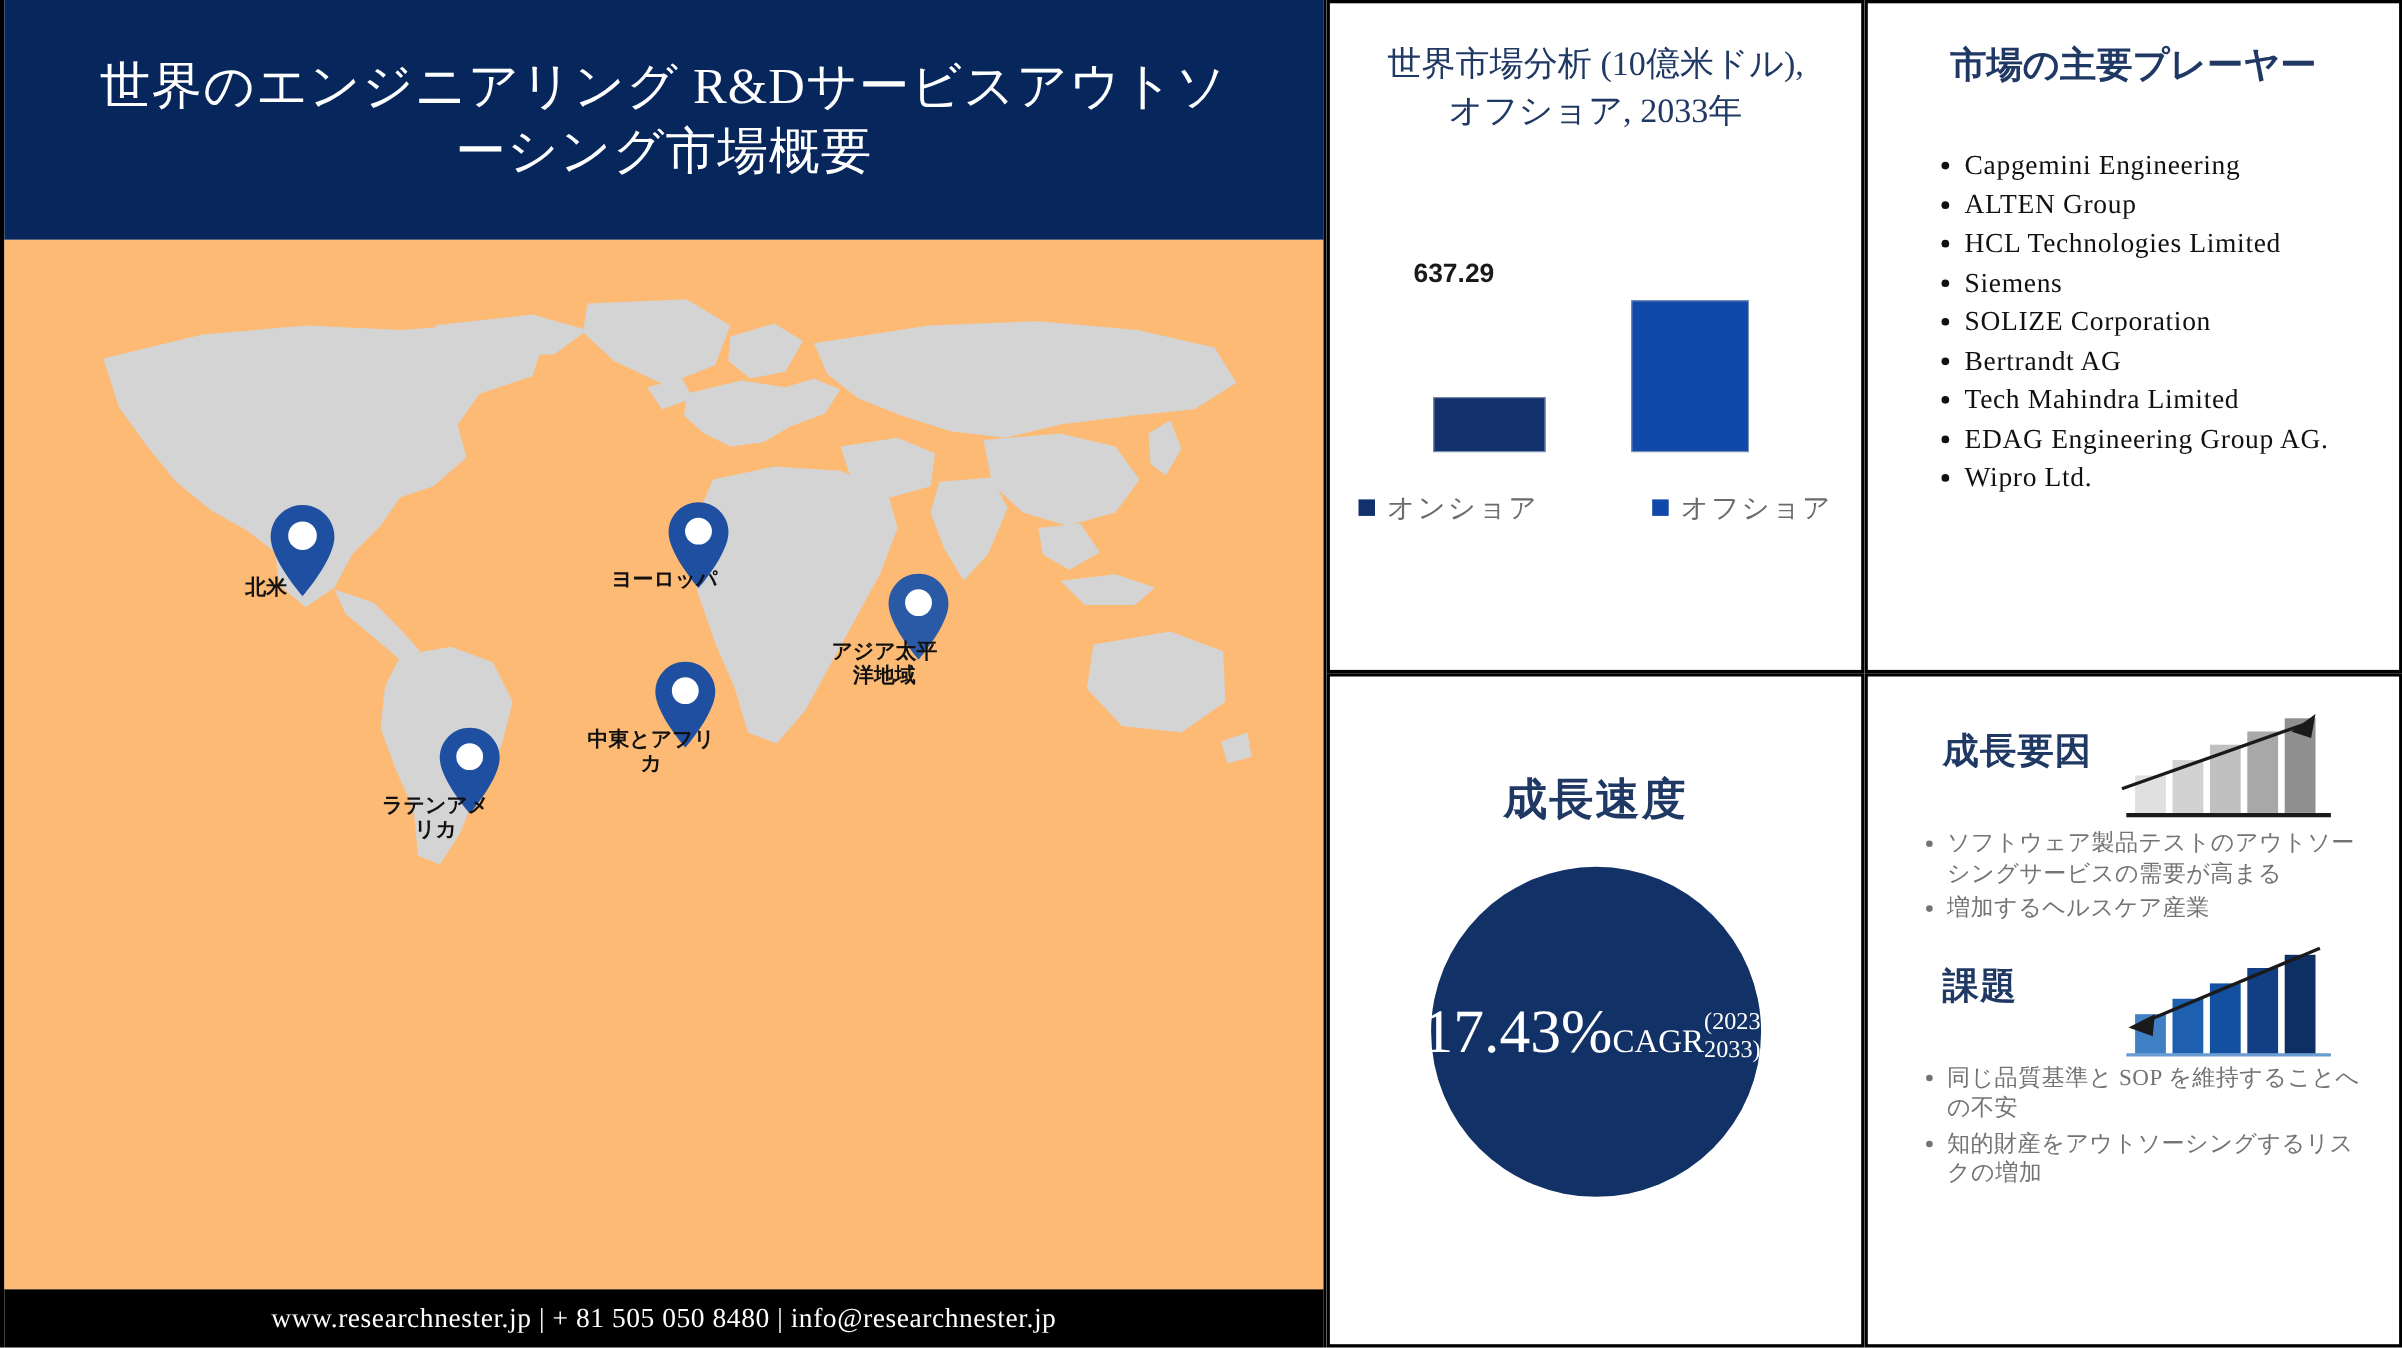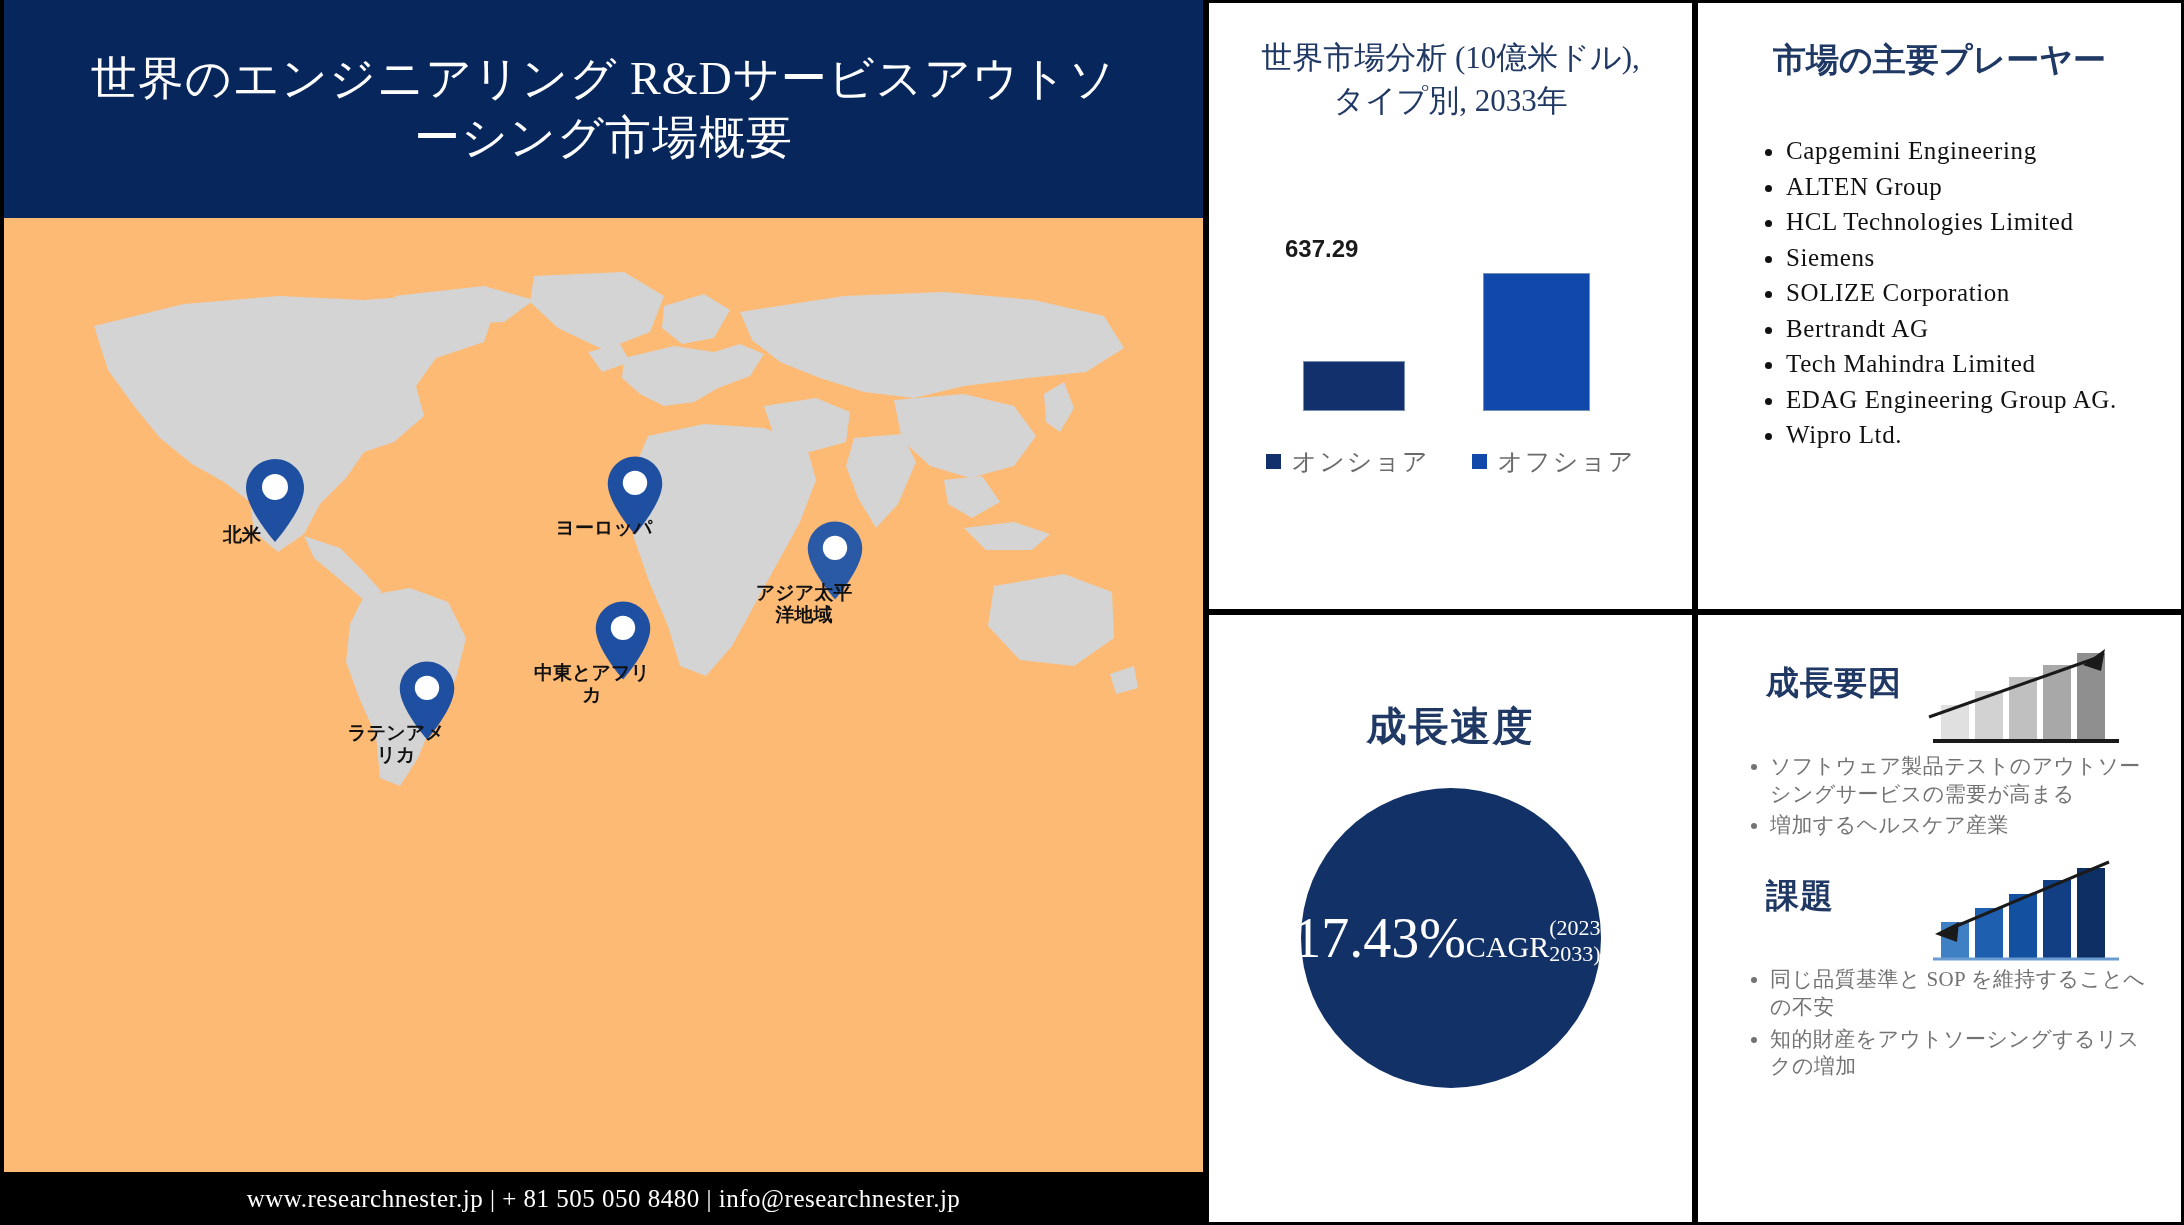--- a/index.html
+++ b/index.html
@@ -171,21 +171,21 @@
     position: absolute;
     left: 50px;
     bottom: 148px;
     font-size: 24px;
     font-weight: 700;
     color: #1a1a1a;
     font-family: "Liberation Sans", sans-serif;
   }
   .legend {
     display: flex;
-    justify-content: center;
+    justify-content: space-between;
     gap: 42px;
     margin-top: 34px;
   }
   .legend-item {
     display: flex;
     align-items: center;
     gap: 11px;
     font-size: 25px;
     color: #6b6b6b;
     letter-spacing: 2px;
@@ -393,21 +393,21 @@
     </div>
 
     <div class="footer-band">
       <span class="footer-text">www.researchnester.jp | + 81 505 050 8480 | info@researchnester.jp</span>
     </div>
   </div>
 
   <div class="right-grid">
 
     <div class="cell chart-cell">
-      <h2 class="cell-title">世界市場分析 (10億米ドル), タイプ別, 2033年</h2>
+      <h2 class="cell-title">世界市場分析 (10億米ドル), オフショア, 2033年</h2>
       <div class="bars-wrap">
         <span class="bar-value">637.29</span>
         <div class="bar bar-onshore" style="background:#12306b;"></div>
         <div class="bar bar-offshore" style="background:#1049a9;"></div>
       </div>
       <div class="legend">
         <span class="legend-item">
           <span class="legend-swatch" style="background:#12306b;"></span>
           <span>オンショア</span>
         </span>

